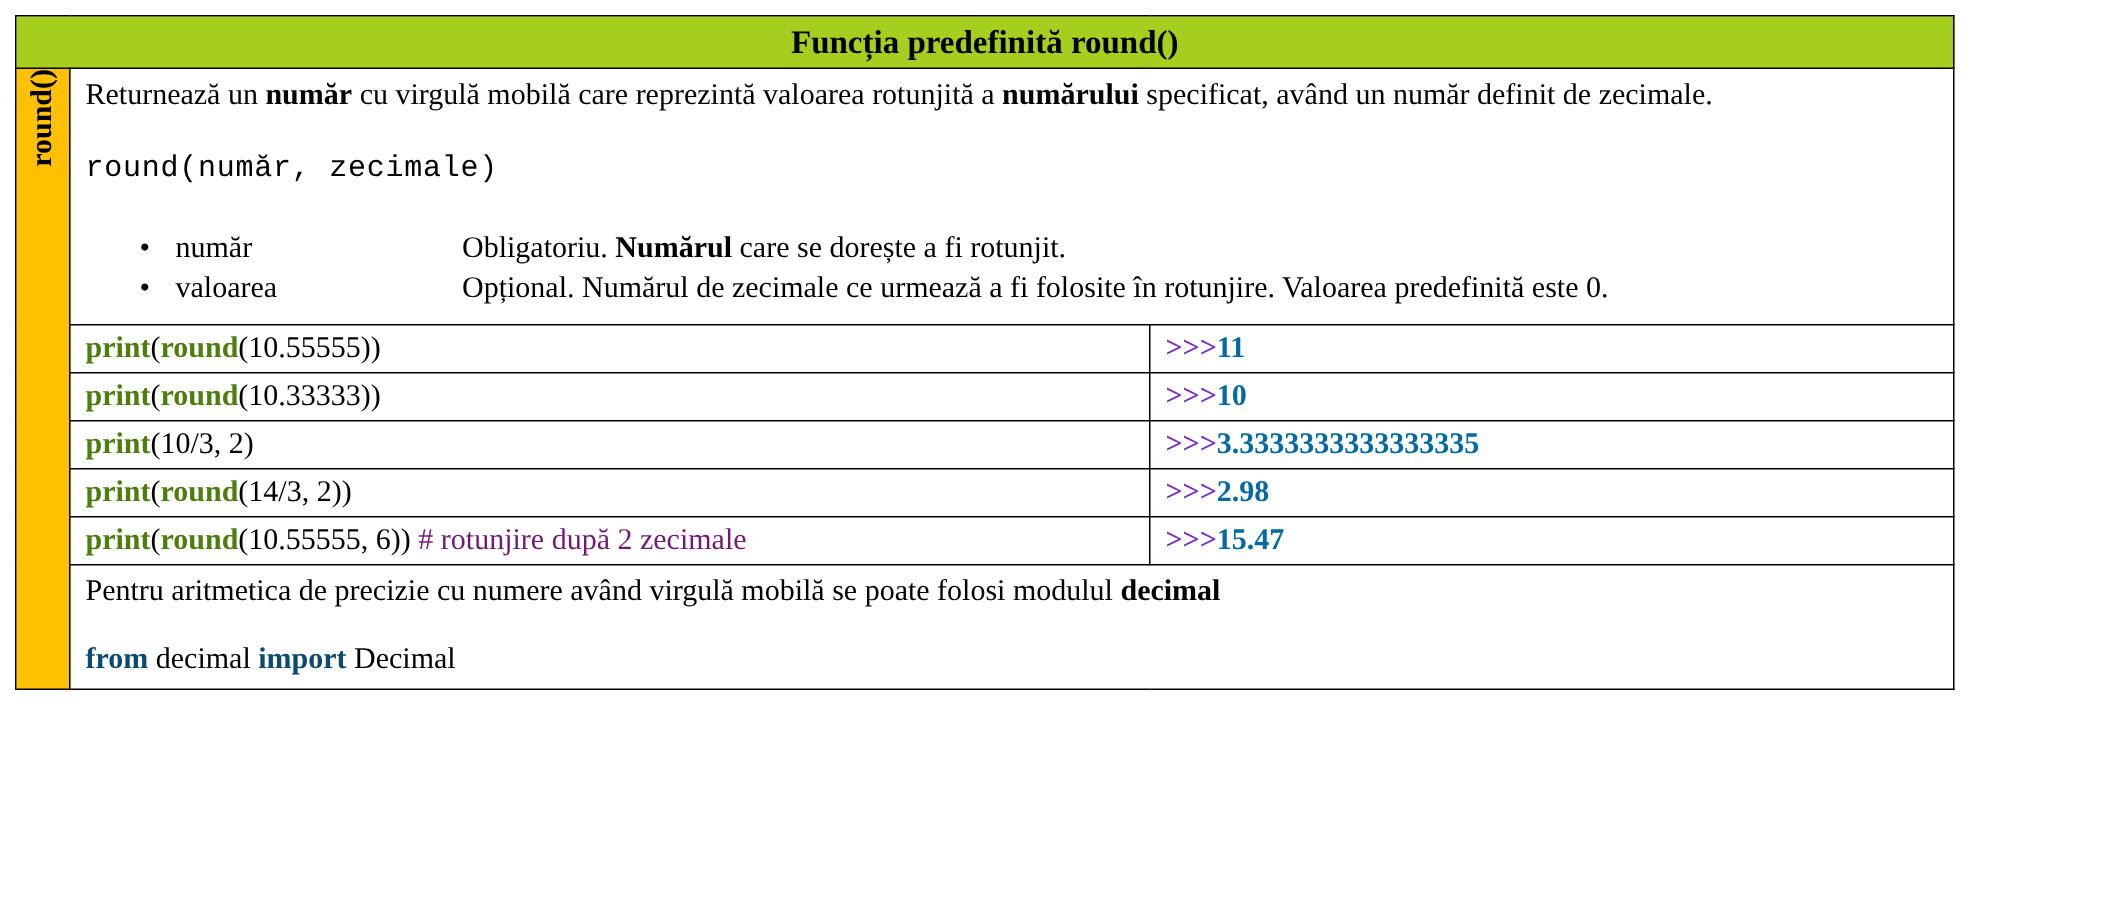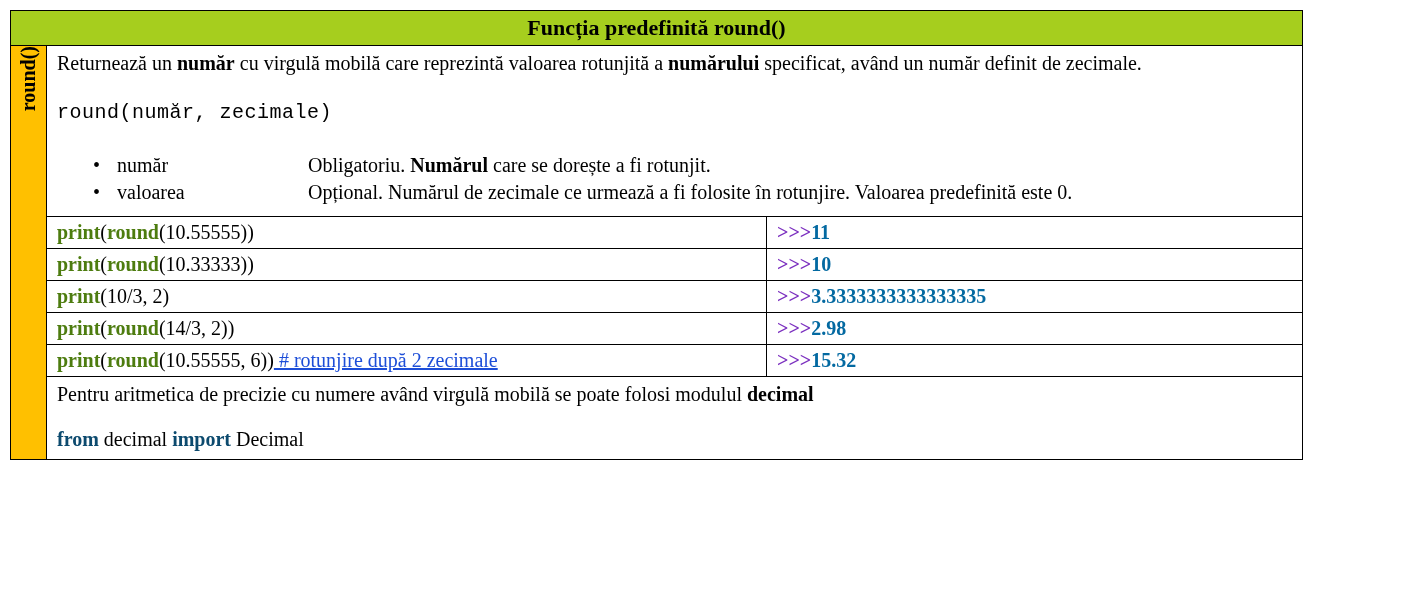--- a/index.html
+++ b/index.html
@@ -72,21 +72,21 @@
     width: 150px;
     flex: none;
   }
   .desc {
     flex: 1;
     margin-left: 41px;
   }
   .kw   { color: #4d7c0f; font-weight: bold; }       
   .out  { color: #7b2fbf; font-weight: bold; }       
   .val  { color: #0369a1; font-weight: bold; margin-top: 42px; }       
-  .com  { color: #1d4ed8; text-decoration: underline; }                          
+  .com  { color: #701a75; }                          
   .from { color: #0c4a6e; font-weight: bold; }       
   b { font-weight: bold; }
 </style>
 </head>
 <body>
 
 <table class="main">
   <colgroup>
     <col style="width:36px">
     <col style="width:720px">
@@ -162,21 +162,21 @@
     <td class="code">
       <span class="out">&gt;&gt;&gt;</span><span class="val">2.98</span>
     </td>
   </tr>
 
   <tr>
     <td class="code">
       <span class="kw">print</span><span>(</span><span class="kw">round</span><span>(10.55555, 6))</span><span class="com">     # rotunjire după 2 zecimale</span>
     </td>
     <td class="code">
-      <span class="out">&gt;&gt;&gt;</span><span class="val">15.32</span>
+      <span class="out">&gt;&gt;&gt;</span><span class="val">15.47</span>
     </td>
   </tr>
 
   <tr>
     <td class="content" colspan="2">
       <div>
         <span>Pentru aritmetica de precizie cu numere având virgulă mobilă se poate folosi modulul </span><b>decimal</b>
       </div>
       <div style="height:18px"></div>
       <div>

